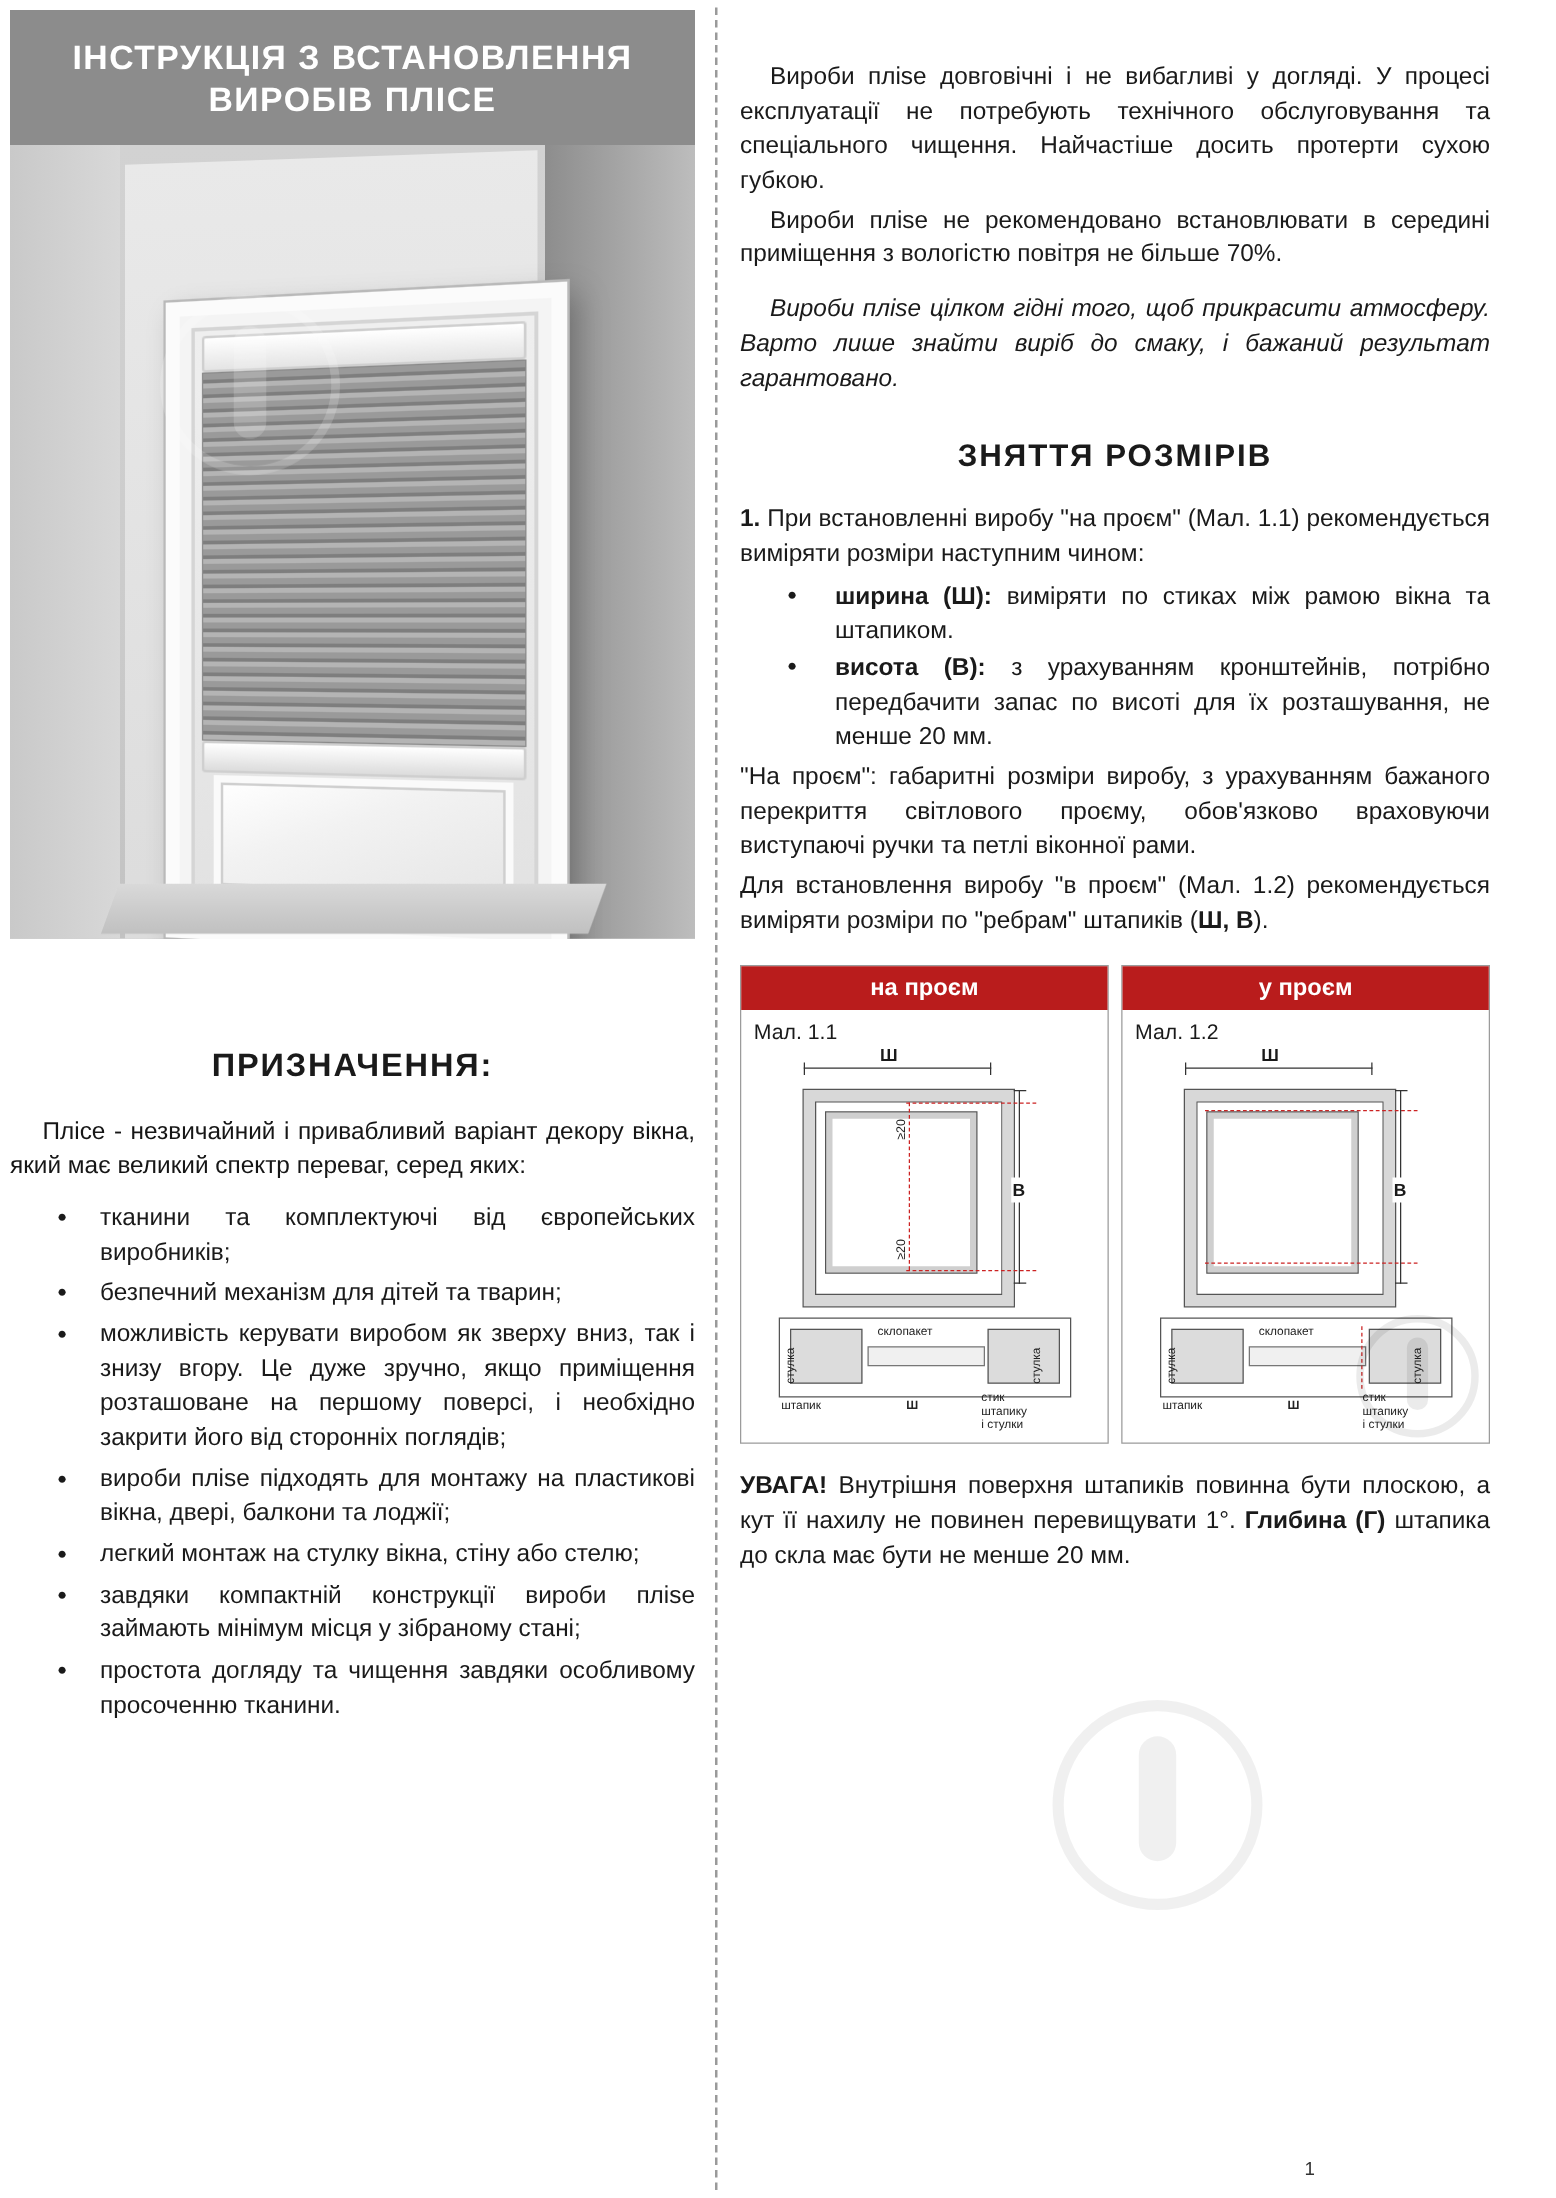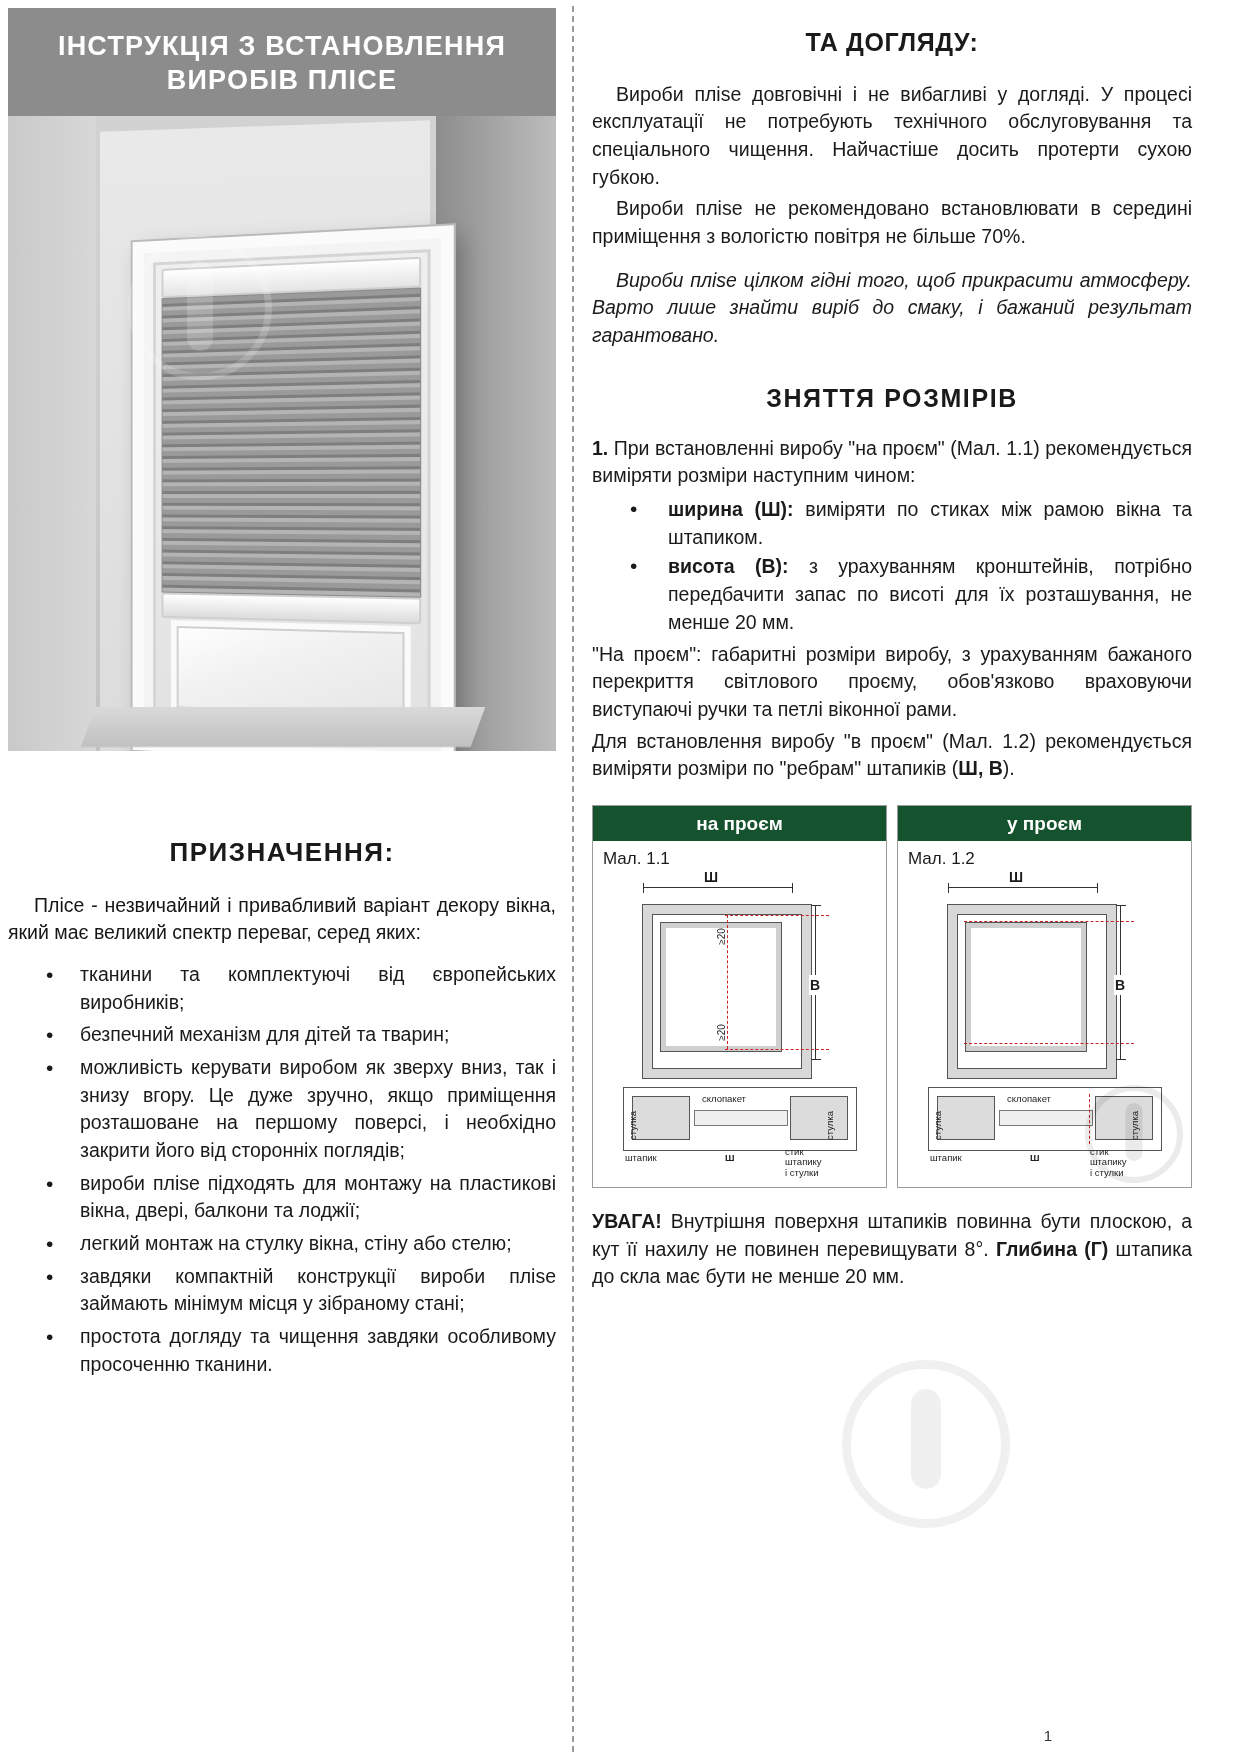--- a/index.html
+++ b/index.html
@@ -214,21 +214,21 @@
     display:flex;
     gap: 10px;
     width: 600px;
   }
   .fig {
     width: 295px;
     border: 1px solid #9b9b9b;
     background:#ffffff;
   }
   .fig-head {
-    background:#14532d;
+    background:#b91c1c;
     color:#fff;
     text-align:center;
     font-weight:bold;
     font-size:19px;
     padding: 7px 0 6px 0;
   }
   .fig-body {
     position:relative;
     height: 330px;
     padding: 8px 10px;
@@ -358,21 +358,20 @@
       <li>завдяки компактній конструкції вироби пліse займають мінімум місця у зібраному стані;</li>
       <li>простота догляду та чищення завдяки особливому просоченню тканини.</li>
     </ul>
   </div>
 
   <div class="v-divider"></div>
 
   <div class="right-col">
 
     <div class="right-title">
-      <span class="l2">ТА ДОГЛЯДУ:</span>
     </div>
 
     <div class="p indent">Вироби пліse довговічні і не вибагливі у догляді. У процесі експлуатації не потребують технічного обслуговування та спеціального чищення. Найчастіше досить протерти сухою губкою.</div>
     <div class="p indent">Вироби пліse не рекомендовано встановлювати в середині приміщення з вологістю повітря не більше 70%.</div>
     <div class="p indent ital" style="margin-top:16px;">Вироби пліse цілком гідні того, щоб прикрасити атмосферу. Варто лише знайти виріб до смаку, і бажаний результат гарантовано.</div>
 
     <div class="rt-heading">ЗНЯТТЯ РОЗМІРІВ</div>
 
     <div class="p">
       <span class="b">1.</span>
@@ -457,19 +456,19 @@
             <div class="micro" style="left:182px; top:276px; white-space:pre;">стик
 штапику
 і стулки</div>
           </div>
           <div class="fig-watermark"></div>
         </div>
       </div>
     </div>
 
     <div class="note">
-      <span class="b">УВАГА!</span><span> Внутрішня поверхня штапиків повинна бути плоскою, а кут її нахилу не повинен перевищувати 8°. </span><span class="b">Глибина (Г)</span><span> штапика до скла має бути не менше 20 мм.</span>
+      <span class="b">УВАГА!</span><span> Внутрішня поверхня штапиків повинна бути плоскою, а кут її нахилу не повинен перевищувати 1°. </span><span class="b">Глибина (Г)</span><span> штапика до скла має бути не менше 20 мм.</span>
     </div>
   </div>
 
   <div class="big-watermark"></div>
   <div class="page-number">1</div>
 </div>
 
 </body></html>

